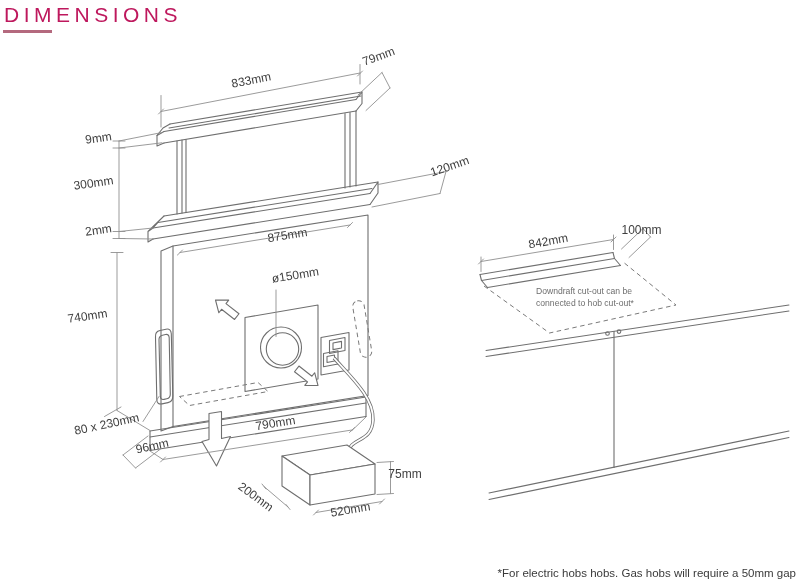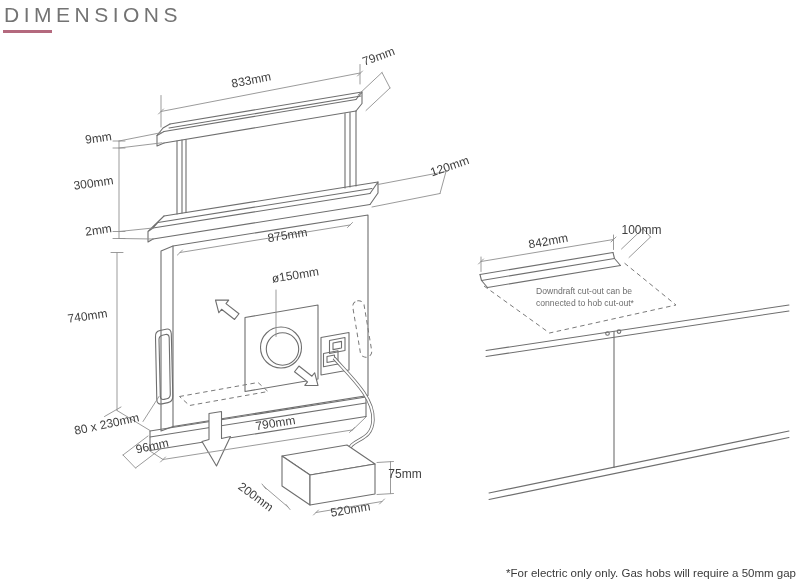--- a/index.html
+++ b/index.html
@@ -1,19 +1,19 @@
 <!DOCTYPE html>
 <html><head>
 <meta charset="utf-8">
 <style>
   html,body{margin:0;padding:0;background:#ffffff;}
   #stage{position:relative;width:800px;height:588px;background:#ffffff;overflow:hidden;
          font-family:"Liberation Sans",sans-serif;}
   #title{position:absolute;left:4px;top:3px;font-size:21px;letter-spacing:4.5px;
-         color:#737373;font-weight:400;}
+         color:#be185d;font-weight:400;}
   #title-underline{position:absolute;left:3px;top:30px;width:49px;height:2.5px;background:#b4697e;}
   #footnote{position:absolute;right:4px;top:567px;font-size:11.5px;color:#3a3a3a;}
   svg text{font-family:"Liberation Sans",sans-serif;fill:#404040;font-size:12px;}
   svg text.small{font-size:8.6px;fill:#6e6e6e;}
   .ln{stroke:#6f6f6f;stroke-width:1.1;fill:none;stroke-linecap:round;stroke-linejoin:round;}
   .dim{stroke:#909090;stroke-width:0.9;fill:none;stroke-linecap:round;}
   .dash{stroke:#7a7a7a;stroke-width:1;fill:none;stroke-dasharray:4.5 3.5;}
   .arrow{fill:#ffffff;stroke:#6f6f6f;stroke-width:1.1;stroke-linejoin:round;}
   .face{fill:#ffffff;stroke:#6f6f6f;stroke-width:1.1;stroke-linejoin:round;}
 </style>
@@ -172,14 +172,14 @@
 
       <g>
         <path class="ln" d="M614,331.5 L614,467.5"></path>
         <circle class="ln" cx="607.5" cy="333.5" r="1.8"></circle>
         <circle class="ln" cx="619" cy="331.6" r="1.8"></circle>
         <path class="ln" d="M489,493 L789,431 M489,499.5 L789,437.5"></path>
       </g>
     </g>
   </svg>
 
-  <div id="footnote">*For electric only only. Gas hobs will require a 50mm gap</div>
+  <div id="footnote">*For electric hobs hobs. Gas hobs will require a 50mm gap</div>
 </div>
 
 </body></html>

